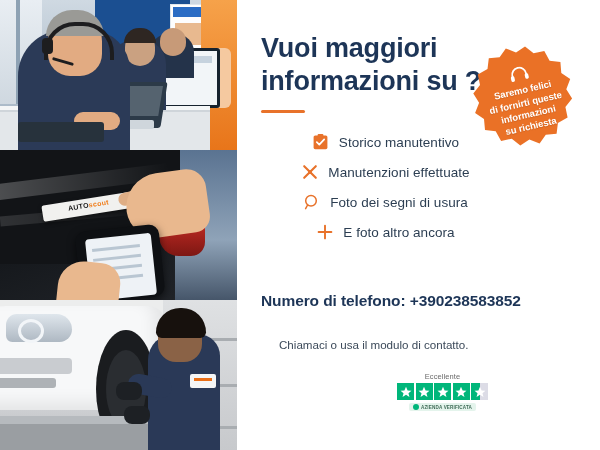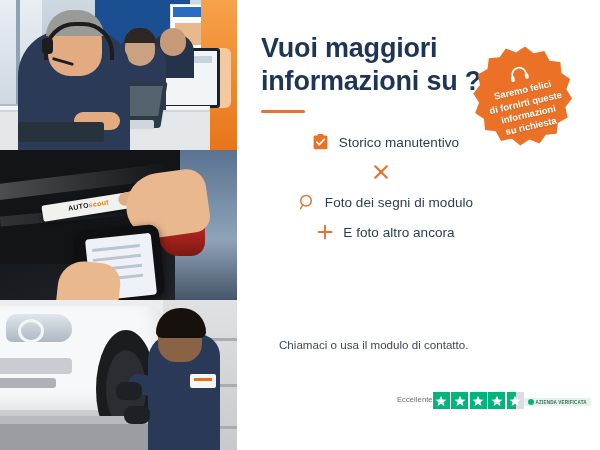--- a/index.html
+++ b/index.html
@@ -122,21 +122,21 @@
 
   
   .phone-line{position:absolute;left:24px;top:292px;font-size:15.5px;font-weight:bold;color:#1d3557;letter-spacing:-.1px;}
   .sub1{position:absolute;left:24px;top:320px;font-size:11.6px;color:#3c4a5a;}
   .sub2{position:absolute;left:42px;top:338px;font-size:11.6px;color:#3c4a5a;}
 
   
   .tp{position:absolute;left:160px;top:372px;display:flex;align-items:flex-end;}
   .tp-logo{display:flex;align-items:center;margin-right:8px;margin-bottom:3px;}
   .tp-name{font-size:17px;font-weight:bold;color:#191919;letter-spacing:-.4px;margin-left:2px;}
-  .tp-right{display:flex;flex-direction:row;align-items:center;margin-top:20px;}
+  .tp-right{display:flex;flex-direction:column;align-items:center;}
   .tp-ecc{font-size:7.5px;color:#6b6b6b;margin-bottom:2px;letter-spacing:.1px;}
   .stars{display:flex;gap:1.5px;}
   .star{width:17px;height:17px;background:#00b67a;display:flex;align-items:center;justify-content:center;}
   .star.half{background:linear-gradient(90deg,#00b67a 52%,#dcdce6 52%);}
   .tp-verified{
     margin-top:3px;display:flex;align-items:center;gap:2px;
     background:#e4f4ec;border-radius:2px;padding:1px 4px;
   }
   .tp-verified .vdot{width:6px;height:6px;border-radius:50%;background:#00b67a;flex:0 0 6px;}
   .tp-verified .vtxt{font-size:4.6px;color:#3f6b57;letter-spacing:.15px;font-weight:bold;}
@@ -259,43 +259,45 @@
         <div class="flab">Storico manutentivo</div>
       </div>
 
       <div class="frow">
         <div class="fic">
           <svg width="16" height="16" viewBox="0 0 16 16" aria-hidden="true">
             <path d="M2.2 2.2 L13.8 13.8 M13.8 2.2 L2.2 13.8" stroke="#e8722a" stroke-width="2.1" stroke-linecap="round"></path>
             <circle cx="8" cy="8" r="1.9" fill="#e8722a"></circle>
           </svg>
         </div>
+        <div class="flab">Manutenzioni effettuate</div>
       </div>
 
       <div class="frow">
         <div class="fic">
           <svg width="16" height="16" viewBox="0 0 16 16" aria-hidden="true">
             <circle cx="7" cy="6.8" r="5.3" fill="none" stroke="#e8722a" stroke-width="1.5"></circle>
             <path d="M3.6 11 L1.6 14.6" stroke="#e8722a" stroke-width="1.5" stroke-linecap="round"></path>
           </svg>
         </div>
-        <div class="flab">Foto dei segni di modulo</div>
+        <div class="flab">Foto dei segni di usura</div>
       </div>
 
 
       <div class="frow">
         <div class="fic">
           <svg width="16" height="16" viewBox="0 0 16 16" aria-hidden="true">
             <path d="M8 1.6 V14.4 M1.6 8 H14.4" stroke="#e8722a" stroke-width="1.9" stroke-linecap="round"></path>
           </svg>
         </div>
         <div class="flab">E foto altro ancora</div>
       </div>
     </div>
 
+    <div class="phone-line">Numero di telefono: +390238583852</div>
     <div class="sub2">Chiamaci o usa il modulo di contatto.</div>
 
     <div class="tp">
       <div class="tp-right">
         <div class="tp-ecc">Eccellente</div>
         <div class="stars">
           <span class="star">
               <svg width="12" height="12" viewBox="0 0 18 18">
                 <path fill="#fff" d="M9 1.3 11.4 6.6 17.2 7 12.7 10.8 14.2 16.5 9 13.3 3.8 16.5 5.3 10.8 0.8 7 6.6 6.6Z"></path>
               </svg>

